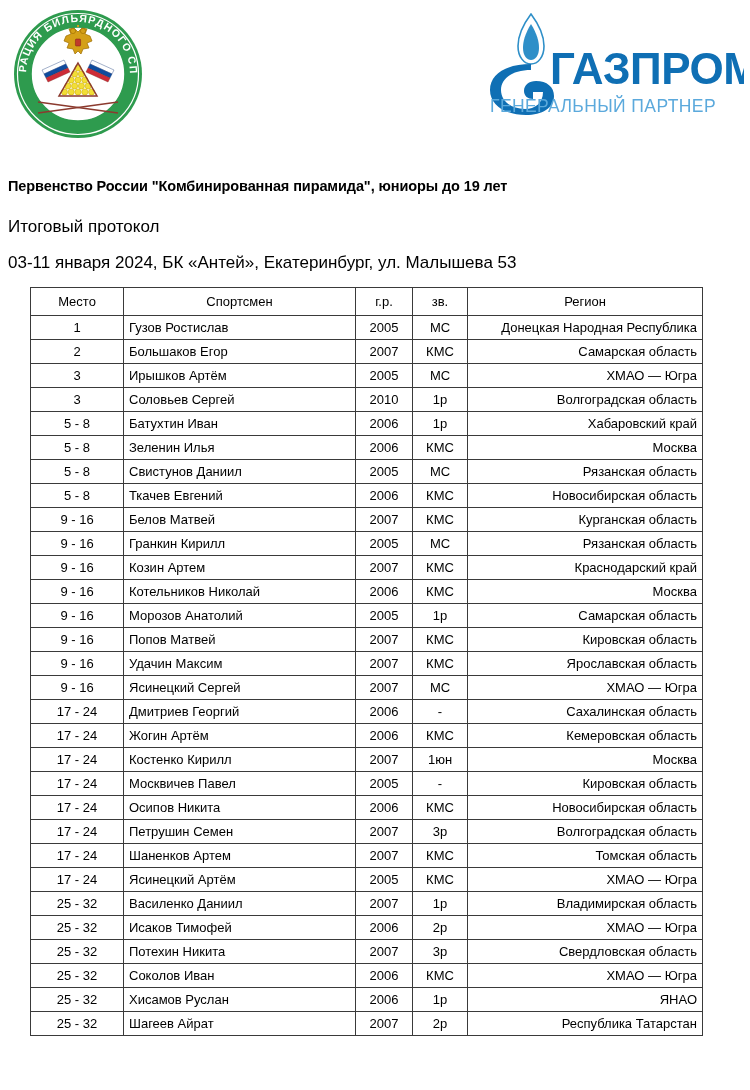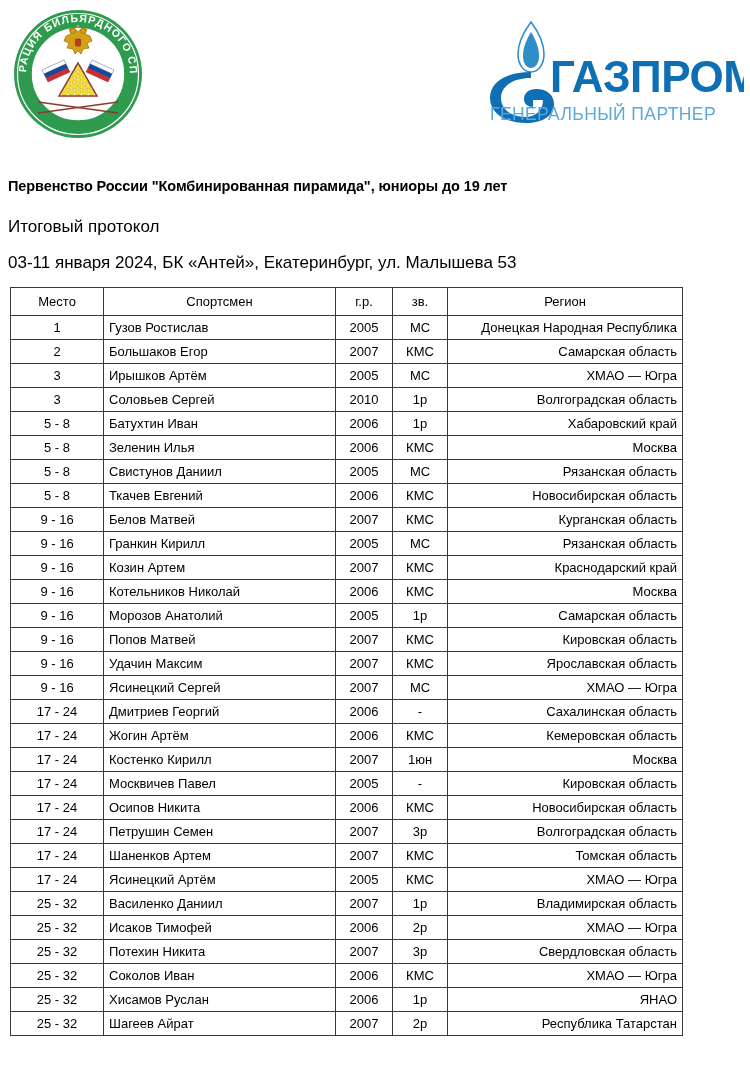--- a/index.html
+++ b/index.html
@@ -30,21 +30,21 @@
     top: 8px;
     width: 132px;
     height: 132px;
   }
   .fed-logo svg { display: block; width: 132px; height: 132px; }
 
   
   .gazprom {
     position: absolute;
     right: 6px;
-    top: 16px;
+    top: 8px;
     width: 260px;
     height: 112px;
   }
   .gazprom svg { display: block; width: 260px; height: 112px; }
 
   
   .doc-title {
     margin: 28px 0 0 8px;
     font-size: 14.5px;
     font-weight: bold;
@@ -67,20 +67,21 @@
   
   .table-wrap {
     margin: 14px 0 0 10px;
     width: 672px;
   }
   table.results {
     border-collapse: collapse;
     table-layout: fixed;
     width: 672px;
     font-size: 13px;
+    margin-left: 20px;
   }
   table.results th,
   table.results td {
     border: 1px solid #3a3a3a;
     padding: 0 5px;
     font-weight: normal;
     vertical-align: middle;
     white-space: normal;
     overflow: hidden;
   }

